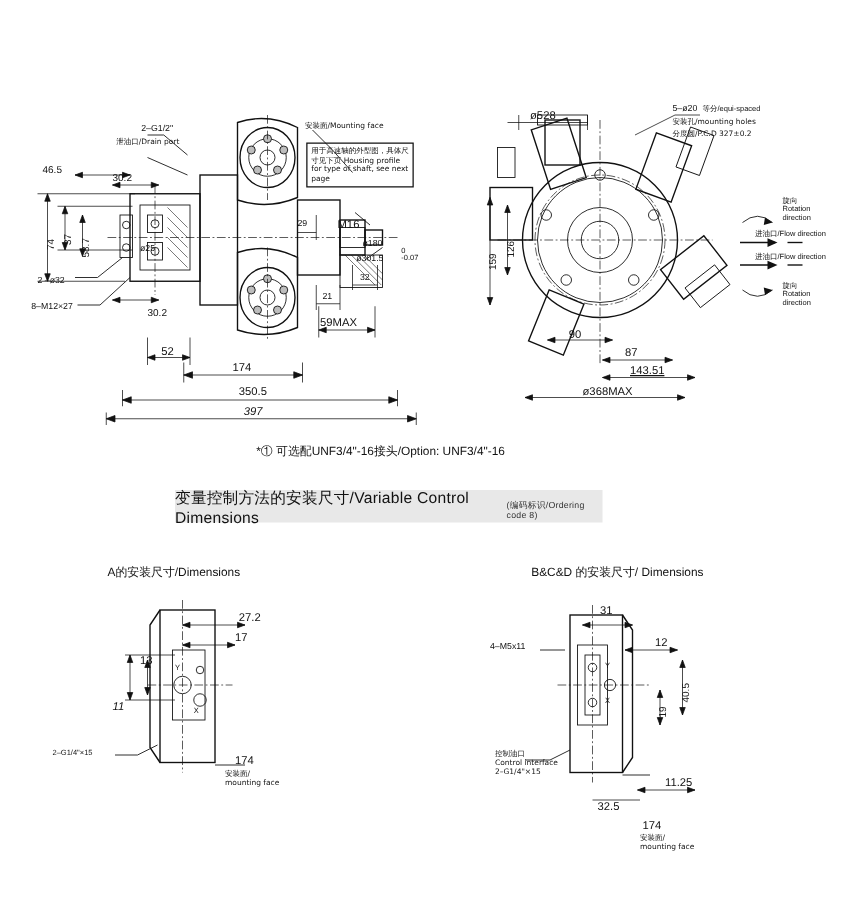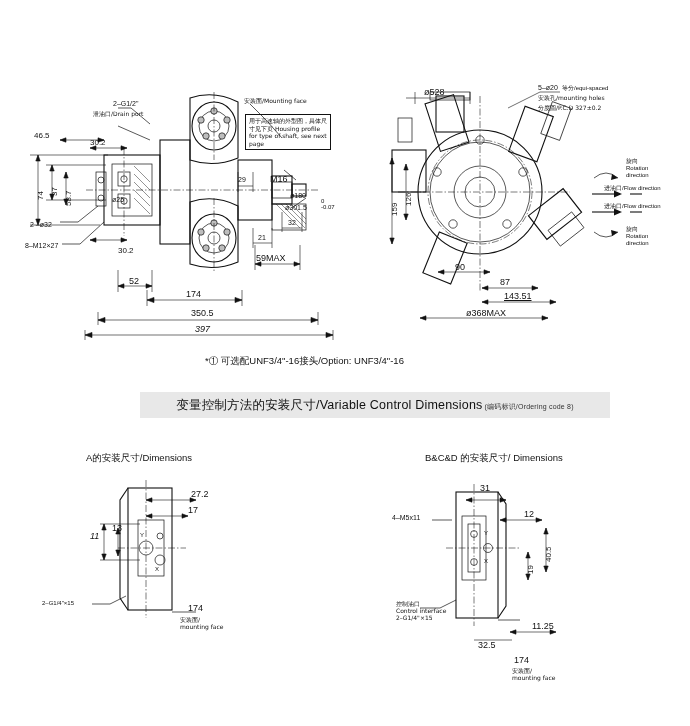--- a/index.html
+++ b/index.html
@@ -28,21 +28,21 @@
     height: 26px;
     background: #e8e8e8;
     display: flex;
     align-items: center;
     justify-content: center;
     font-size: 12.5px;
     color: #111;
     letter-spacing: .2px;
   }
   .section-bar.sec1 { top: 8px; }
-  .section-bar.sec2 { top: 392px; left: 140px; width: 470px; }
+  .section-bar.sec2 { top: 392px; left: 140px; width: 342px; }
   .section-bar .sub {
     font-size: 7px;
     color: #333;
     margin-left: 2px;
     align-self: center;
     padding-top: 4px;
   }
   
   .lbl {
     position: absolute;
@@ -451,21 +451,21 @@
     <span>变量控制方法的安装尺寸/Variable Control Dimensions</span>
       <span class="sub">(编码标识/Ordering code 8)</span>
   </div>
 
   <div class="caption" style="left:86px; top:452px;">A的安装尺寸/Dimensions</div>
   <div class="caption" style="left:425px; top:452px;">B&amp;C&amp;D 的安装尺寸/ Dimensions</div>
 
   <div class="lbl s9" style="left:191px; top:489px;">27.2</div>
   <div class="lbl s9" style="left:188px; top:505px;">17</div>
   <div class="lbl s9" style="left:112px; top:523px;">13</div>
-  <div class="lbl s9" style="left:90px; top:531px;font-style:italic;">11</div>
+  <div class="lbl s9" style="left:90px; top:560px;font-style:italic;">11</div>
   <div class="lbl s9" style="left:188px; top:603px;">174</div>
   <div class="lbl s6" style="left:42px; top:600px;">2–G1/4"×15</div>
   <div class="lbl s6 cn" style="left:180px; top:616px; line-height:1.2;">安装面/
 mounting face</div>
   <div class="lbl s6" style="left:140px; top:532px;">Y</div>
   <div class="lbl s6" style="left:155px; top:566px;">X</div>
 
   <div class="lbl s9" style="left:480px; top:483px;">31</div>
   <div class="lbl s9" style="left:524px; top:509px;">12</div>
   <div class="vert" style="left:544px; top:562px;">40.5</div>

